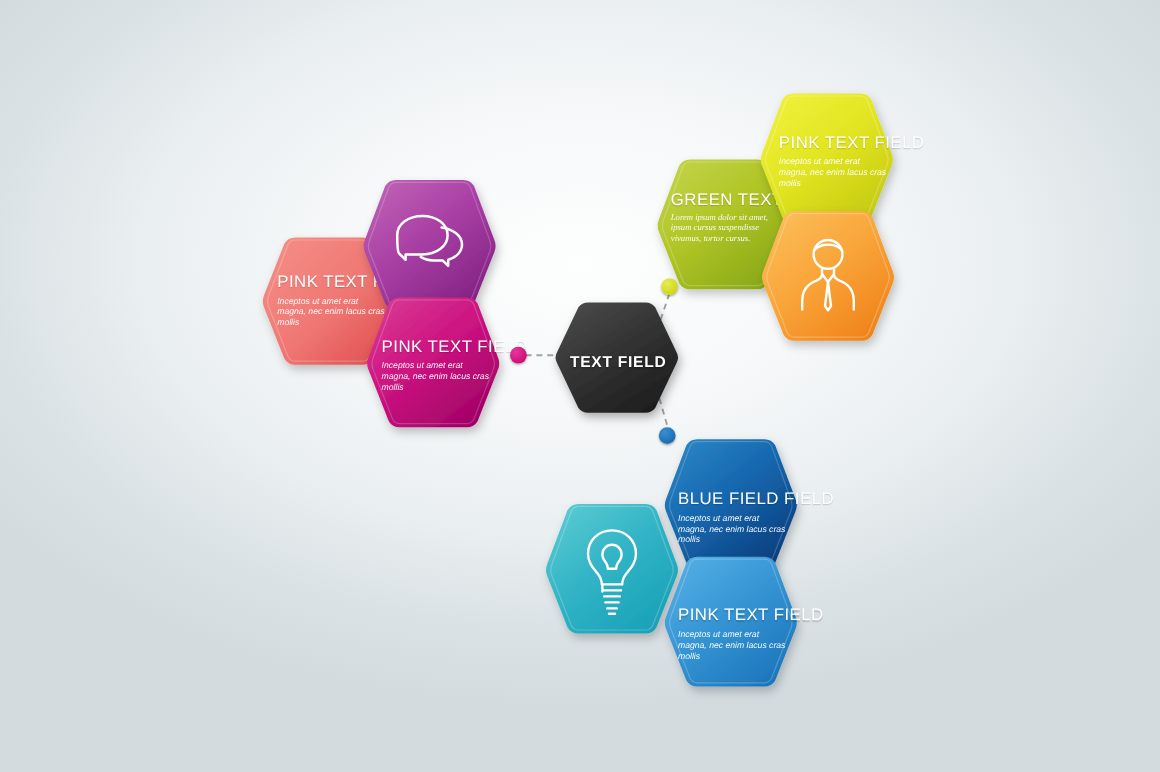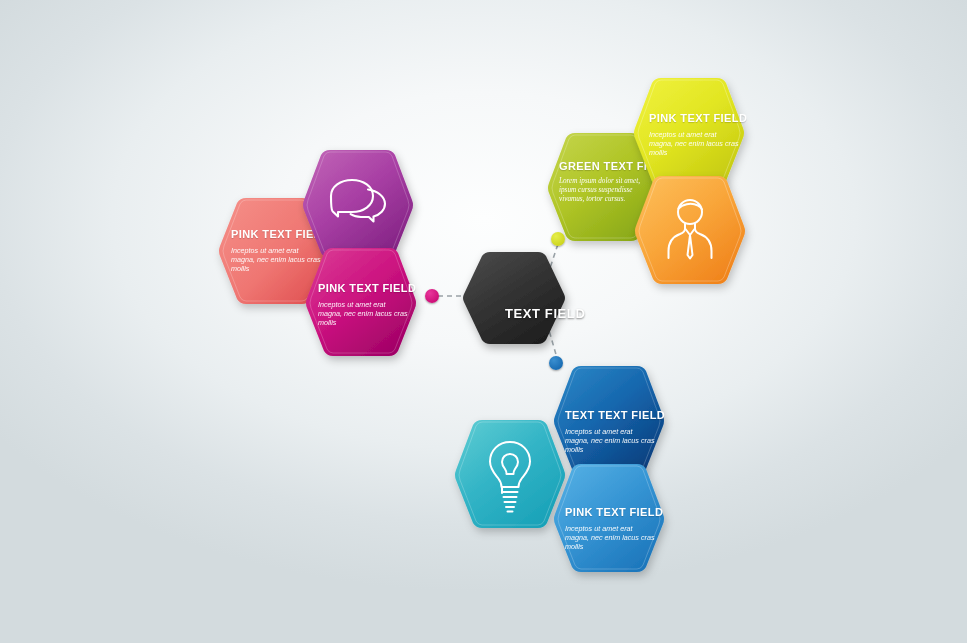--- a/index.html
+++ b/index.html
@@ -11,22 +11,22 @@
   }
   #stage{
     position:absolute;inset:0;
     background:
       radial-gradient(ellipse 62% 58% at 50% 34%, #fdfefe 0%, #f6f8f9 34%, #e9eef0 62%, #dbe2e5 82%, #d3dbde 100%);
   }
   .hexwrap{position:absolute;}
   svg.hex{display:block;overflow:visible;}
   .hextext{position:absolute;left:0;top:0;width:100%;height:100%;pointer-events:none;}
   .h-title{
-    position:absolute;color:#fff;font-weight:bold;letter-spacing:.4px;
-    font-size:11px;line-height:12px;white-space:nowrap;
+    position:absolute;color:#fff;font-weight:normal;letter-spacing:.4px;
+    font-size:14px;line-height:12px;white-space:nowrap;
     text-shadow:0 1px 1px rgba(0,0,0,.18);
   }
   .h-body{
     position:absolute;color:#fff;font-style:italic;font-size:7.2px;
     line-height:9.2px;width:92px;opacity:.95;
   }
   .dot{position:absolute;border-radius:50%;box-shadow:0 1px 2px rgba(0,0,0,.35);}
   .dashline{position:absolute;}
   .ctitle{
     position:absolute;color:#fff;font-weight:bold;font-size:13px;
@@ -202,21 +202,21 @@
             <stop offset="100%" stop-color="#0a3a78"></stop>
         </linearGradient>
         <filter id="sh8" x="-30%" y="-30%" width="170%" height="170%">
           <feDropShadow dx="2" dy="4" stdDeviation="4" flood-color="#000" flood-opacity="0.24"></feDropShadow>
         </filter>
       </defs>
       <path d="M30 2 L86 2 Q92 2 95 7 L112 52 Q114 57 112 62 L95 105 Q92 110 86 110 L30 110 Q24 110 21 105 L4 62 Q2 57 4 52 L21 7 Q24 2 30 2 Z" fill="url(#gNavy)" filter="url(#sh8)"></path>
       <path d="M30 4 L86 4 Q90 4 92 8 L108 52 Q110 57 108 62 L92 103 Q90 107 86 107 L30 107 Q26 107 24 103 L8 62 Q6 57 8 52 L24 8 Q26 4 30 4 Z" fill="none" stroke="#ffffff" stroke-opacity="0.2" stroke-width="1"></path>
     </svg>
     <div class="hextext">
-      <div class="h-title" style="left:14px;top:45px;">TEXT TEXT FIELD</div>
+      <div class="h-title" style="left:14px;top:45px;">BLUE FIELD FIELD</div>
       <div class="h-body" style="left:14px;top:63px;">Inceptos ut amet erat magna, nec enim lacus cras mollis</div>
     </div>
   </div>
 
   <div class="hexwrap" style="left:551px;top:462px;">
     <svg class="hex" width="116" height="116" viewBox="0 0 116 116">
       <defs>
         <linearGradient id="gLBlue" x1="0.1" y1="0" x2="0.9" y2="1">
           <stop offset="0%" stop-color="#55b0e4"></stop>
             <stop offset="45%" stop-color="#3695d4"></stop>
@@ -248,20 +248,20 @@
           <stop offset="0%" stop-color="#4a4a4a"></stop>
             <stop offset="45%" stop-color="#333333"></stop>
             <stop offset="100%" stop-color="#1c1c1c"></stop>
         </linearGradient>
         <filter id="sh0" x="-30%" y="-30%" width="170%" height="170%">
           <feDropShadow dx="2" dy="4" stdDeviation="4" flood-color="#000" flood-opacity="0.3"></feDropShadow>
         </filter>
       </defs>
       <path d="M30 6 L78 6 Q83 6 86 10 L104 48 Q106 52 104 56 L86 94 Q83 98 78 98 L30 98 Q25 98 22 94 L4 56 Q2 52 4 48 L22 10 Q25 6 30 6 Z" fill="url(#gDark)" filter="url(#sh0)"></path>
     </svg>
-    <div class="ctitle" style="left:15px;top:60px;margin-left:30px;">TEXT FIELD</div>
+    <div class="ctitle" style="left:15px;top:48px;">TEXT FIELD</div>
   </div>
 
   <div class="dot" style="left:425px;top:289px;width:14px;height:14px;background:radial-gradient(circle at 35% 30%, #e8369b, #c4006b);"></div>
   <div class="dot" style="left:551px;top:232px;width:14px;height:14px;background:radial-gradient(circle at 35% 30%, #e6ee4a, #c3cc10);"></div>
   <div class="dot" style="left:549px;top:356px;width:14px;height:14px;background:radial-gradient(circle at 35% 30%, #3a8fd0, #0d5fa8);"></div>
 
 </div>
 
 </body></html>

